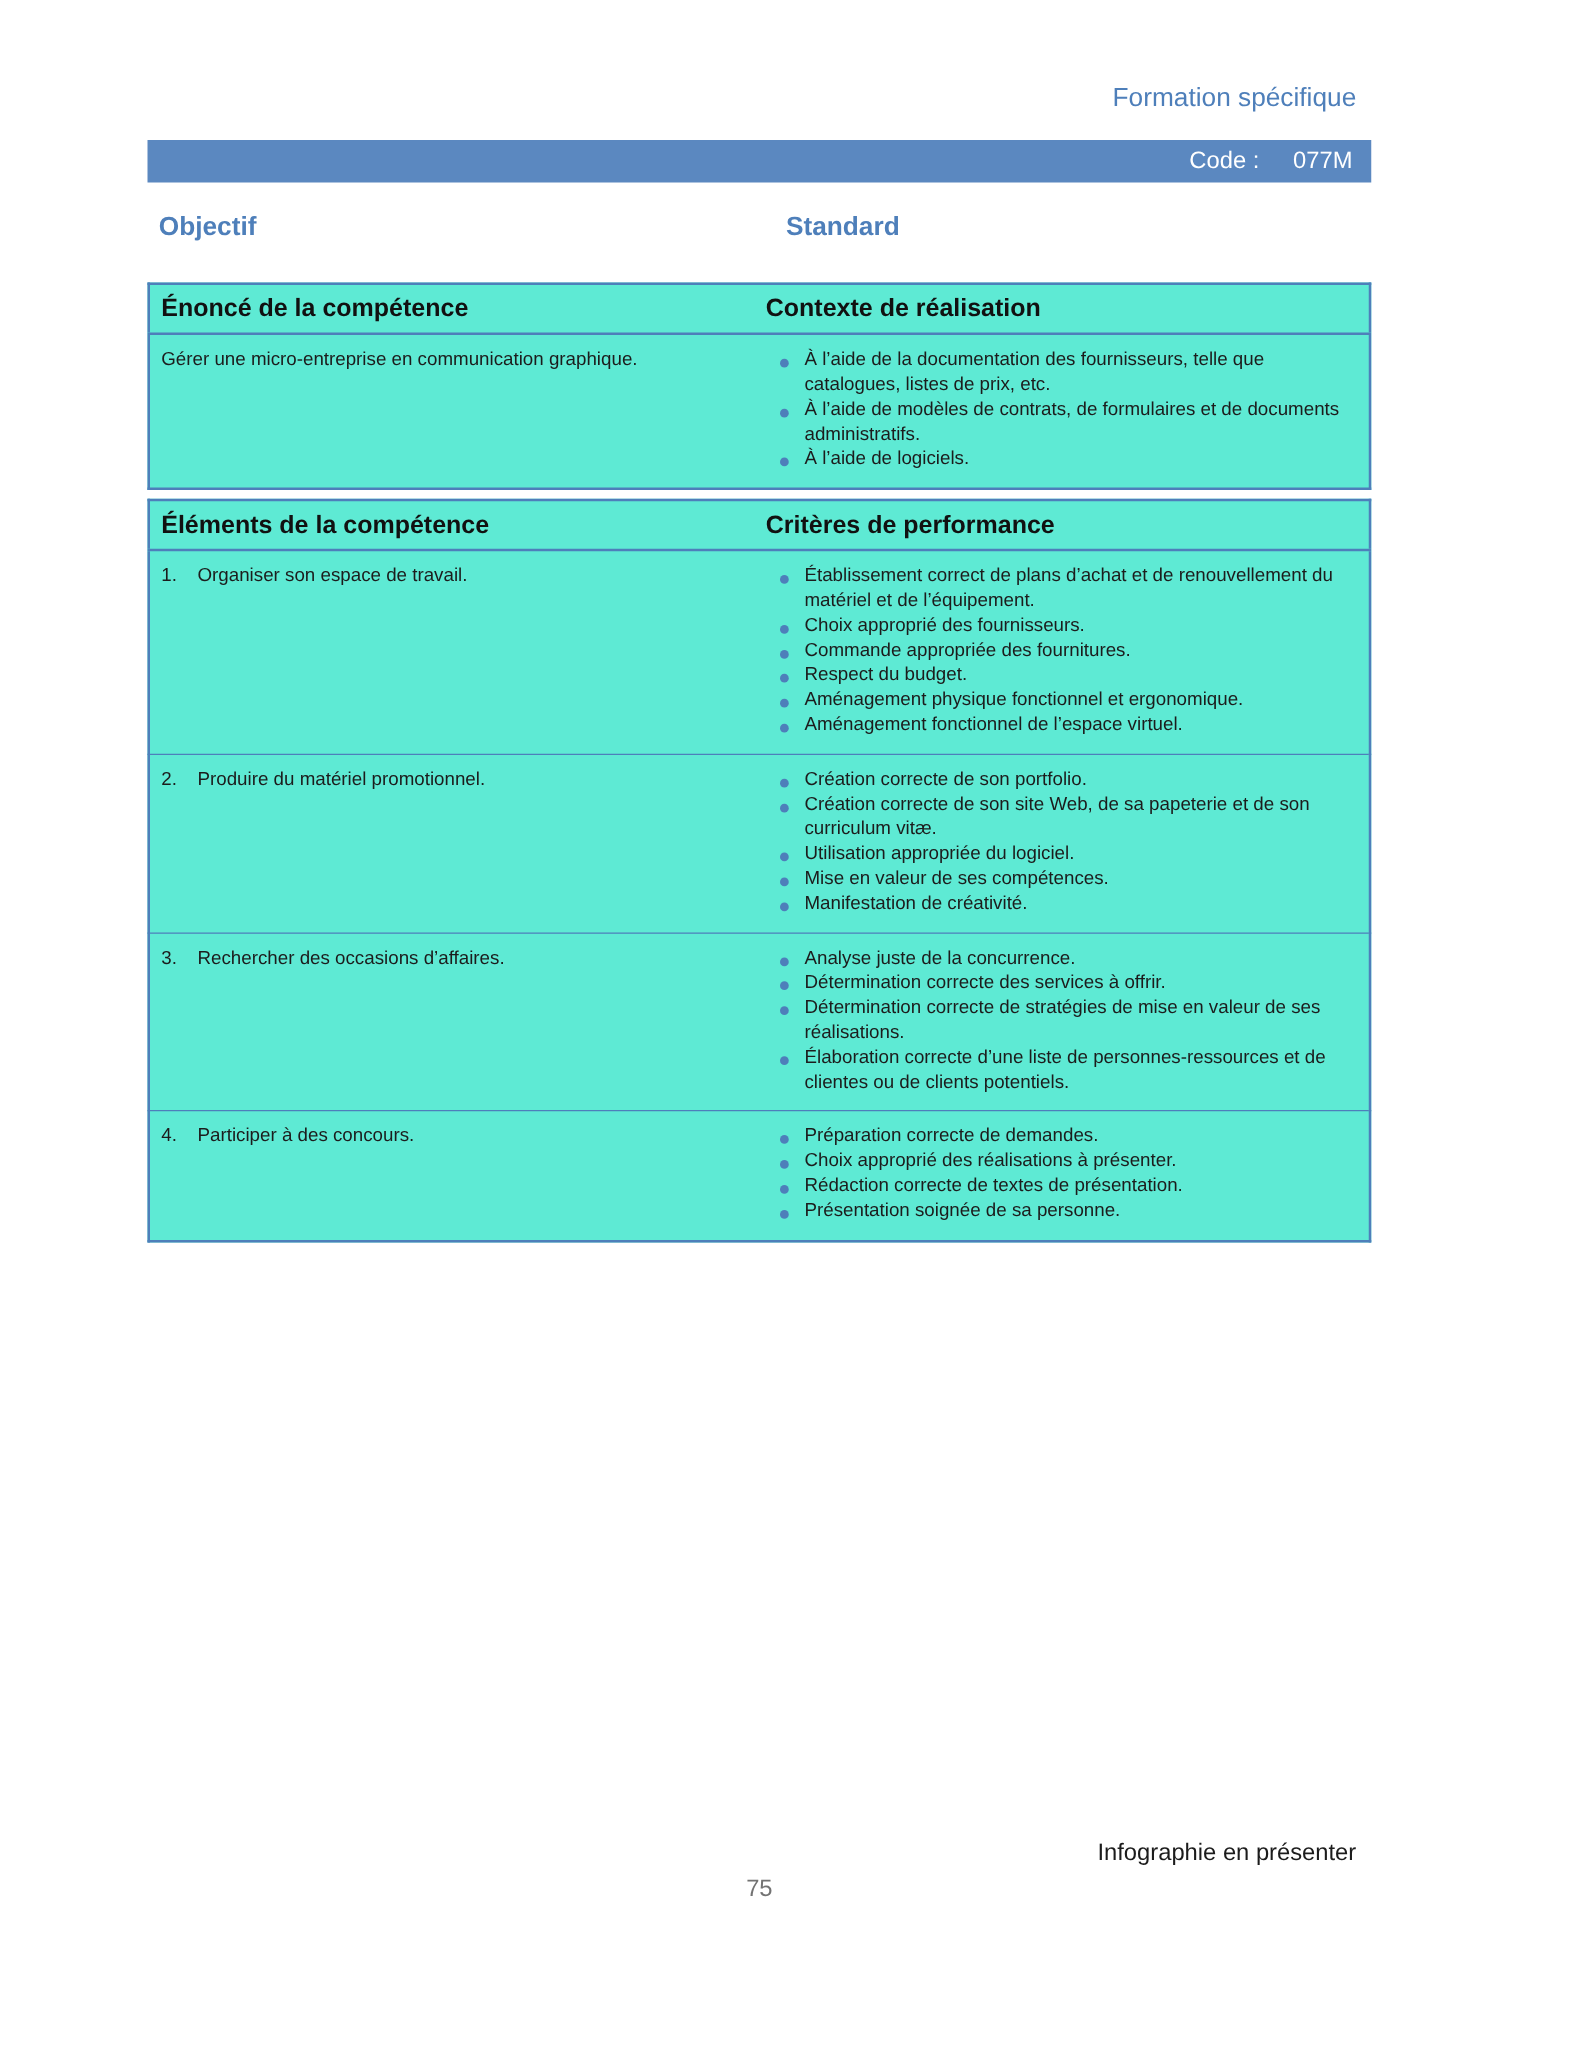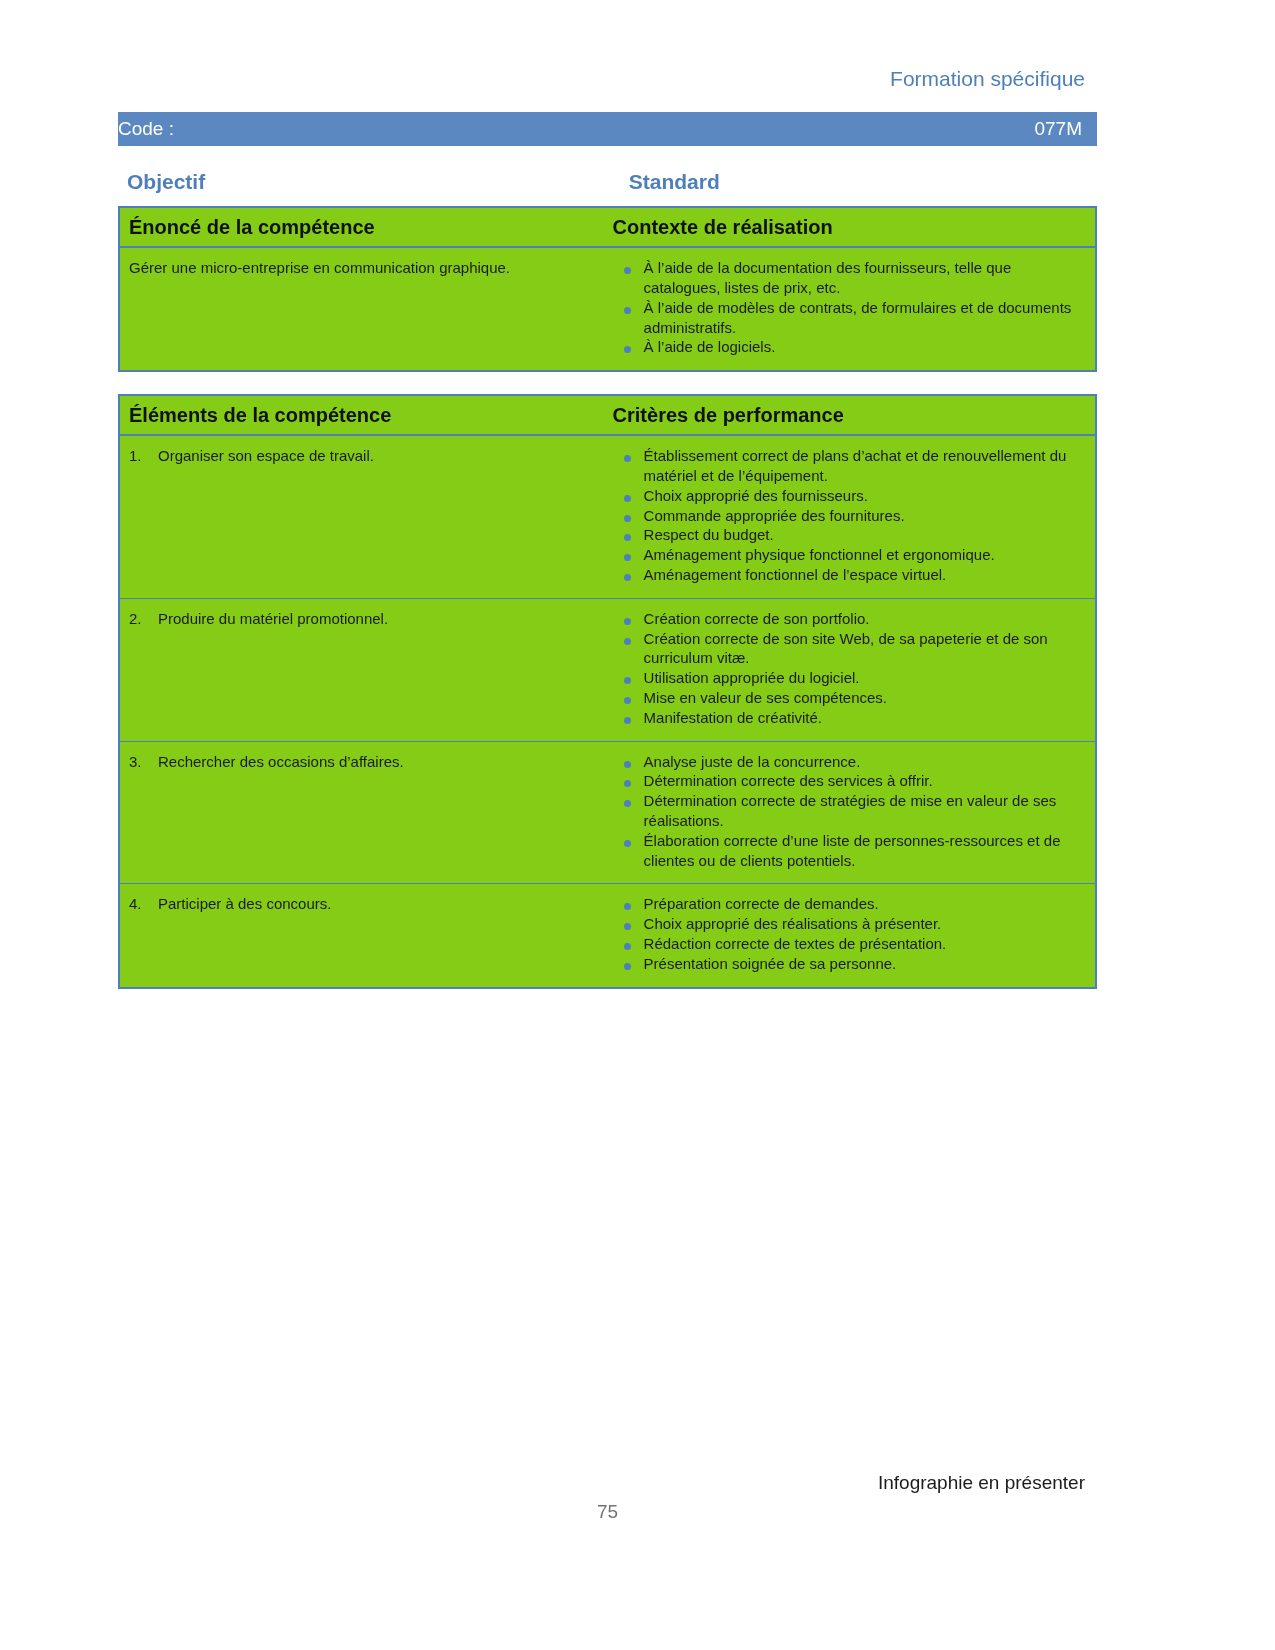--- a/index.html
+++ b/index.html
@@ -29,46 +29,46 @@
     color: var(--accent, #4e7fba);
     font-size: 21px;
     line-height: 1.2;
   }
   .code-bar {
     margin-top: 21px;
     height: 34px;
     background: var(--bar, #5b88c0);
     color: #ffffff;
     display: flex;
-    justify-content: space-between;
+    justify-content: flex-end;
     align-items: center;
     padding-right: 15px;
     font-size: 19px;
   }
   .code-bar .code-value { margin-left: 27px; }
   .col-heads {
     display: flex;
     margin-top: 24px;
-    margin-bottom: 12px;
+    margin-bottom: 32px;
     gap: 32px;
   }
   .col-heads .col-left  { width: 49.6%; padding-left: 9px; }
   .col-heads .col-right { width: 50.4%; padding-left: 9px; }
   .col-heads .h {
     font-size: 21px;
     font-weight: bold;
     color: var(--accent, #4e7fba);
   }
   table.comp-table {
     width: 100%;
     border-collapse: collapse;
     table-layout: fixed;
     border: 2px solid var(--accent, #4e7fba);
-    margin-bottom: 22px;
-    background: #84cc16;
+    margin-bottom: 7px;
+    background: #5eead4;
   }
   table.comp-table col.c-left  { width: 49.6%; }
   table.comp-table col.c-right { width: 50.4%; }
   table.comp-table th {
     text-align: left;
     font-size: 20px;
     font-weight: bold;
     color: #111111;
     padding: 8px 9px 7px 9px;
     border-bottom: 2px solid var(--accent, #4e7fba);

